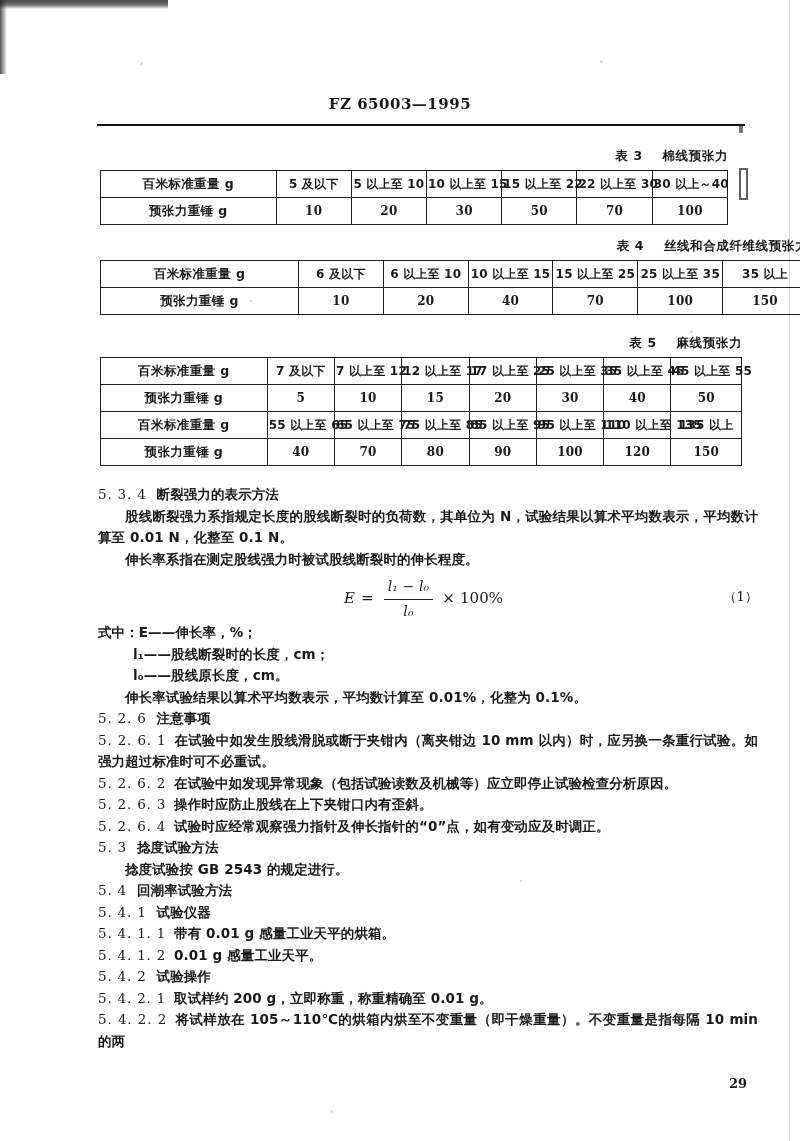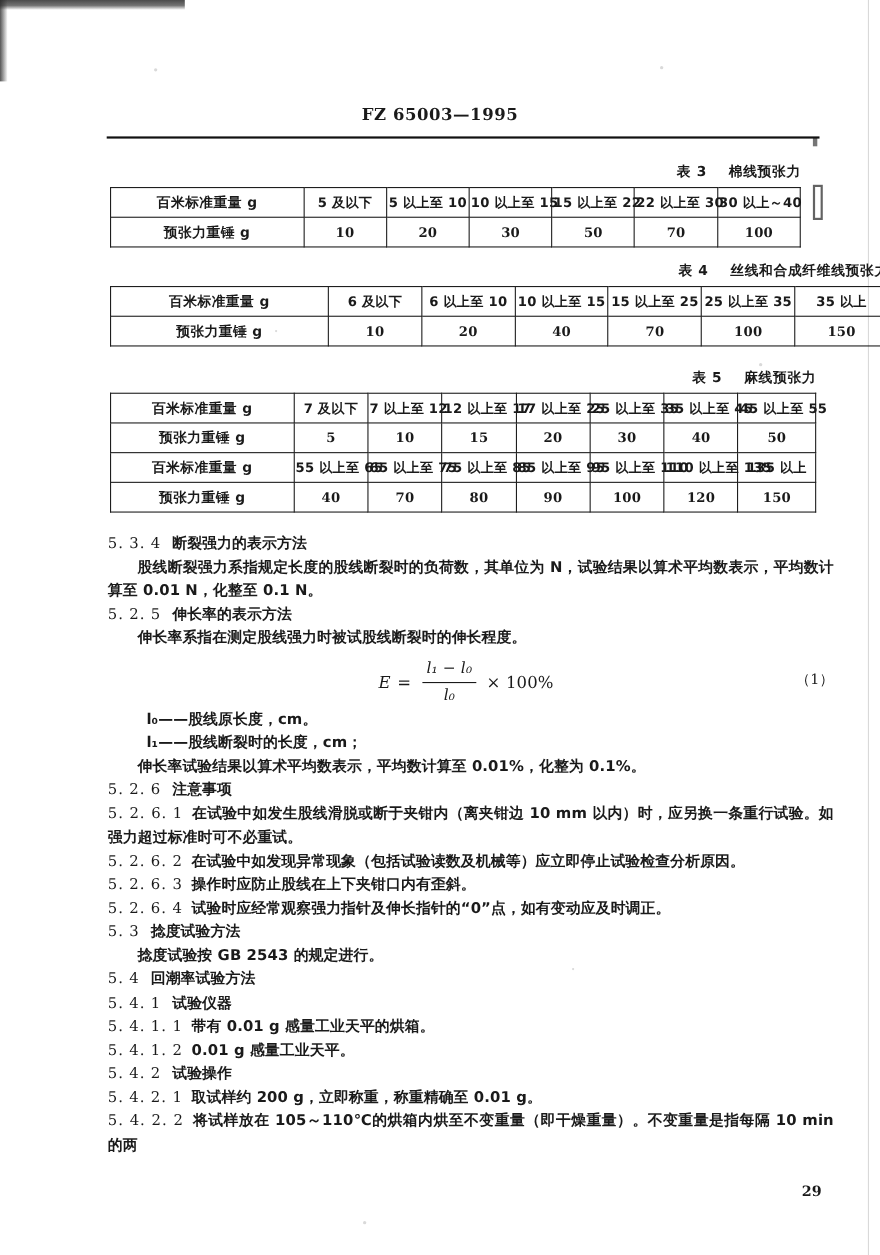--- a/index.html
+++ b/index.html
@@ -397,43 +397,41 @@
     </table>
   </div>
 
   <div class="body">
 
     <div class="clause">
       <span class="cnum">5. 3. 4</span><span class="ctitle">断裂强力的表示方法</span>
     </div>
     <p class="para indent">股线断裂强力系指规定长度的股线断裂时的负荷数，其单位为 N，试验结果以算术平均数表示，平均数计算至 0.01 N，化整至 0.1 N。</p>
 
-    <div class="clause">
-      <span class="cnum">5. 2. 5</span><span class="ctitle">伸长率的表示方法</span>
-    </div>
     <p class="para indent">伸长率系指在测定股线强力时被试股线断裂时的伸长程度。</p>
 
     <div class="formula-row">
       <div class="formula">
         <span>E</span>
         <span class="eq">=</span>
         <span class="frac">
           <span class="numer">l₁ − l₀</span>
           <span class="bar"></span>
           <span class="denom">l₀</span>
         </span>
         <span class="times">×</span>
         <span class="pct">100%</span>
       </div>
       <div class="eq-number">（1）</div>
     </div>
 
     <div class="varlist">
+      <div class="varline">式中：E——伸长率，%；</div>
+      <div class="varline l1">l₁——股线断裂时的长度，cm；</div>
       <div class="varline l2">l₀——股线原长度，cm。</div>
-      <div class="varline l1">l₁——股线断裂时的长度，cm；</div>
     </div>
     <p class="para indent">伸长率试验结果以算术平均数表示，平均数计算至 0.01%，化整为 0.1%。</p>
 
     <div class="clause">
       <span class="cnum">5. 2. 6</span><span class="ctitle">注意事项</span>
     </div>
 
     <p class="hang">
       <span class="cnum">5. 2. 6. 1</span><span>在试验中如发生股线滑脱或断于夹钳内（离夹钳边 10 mm 以内）时，应另换一条重行试验。如强力超过标准时可不必重试。</span>
     </p>

